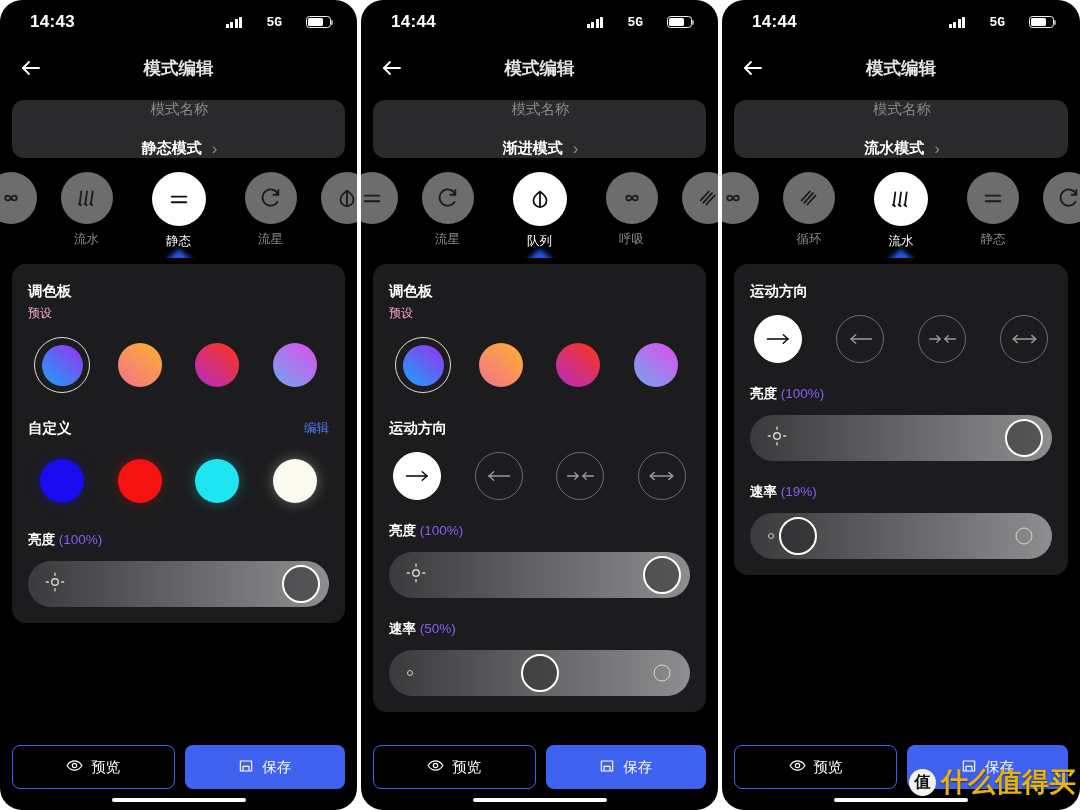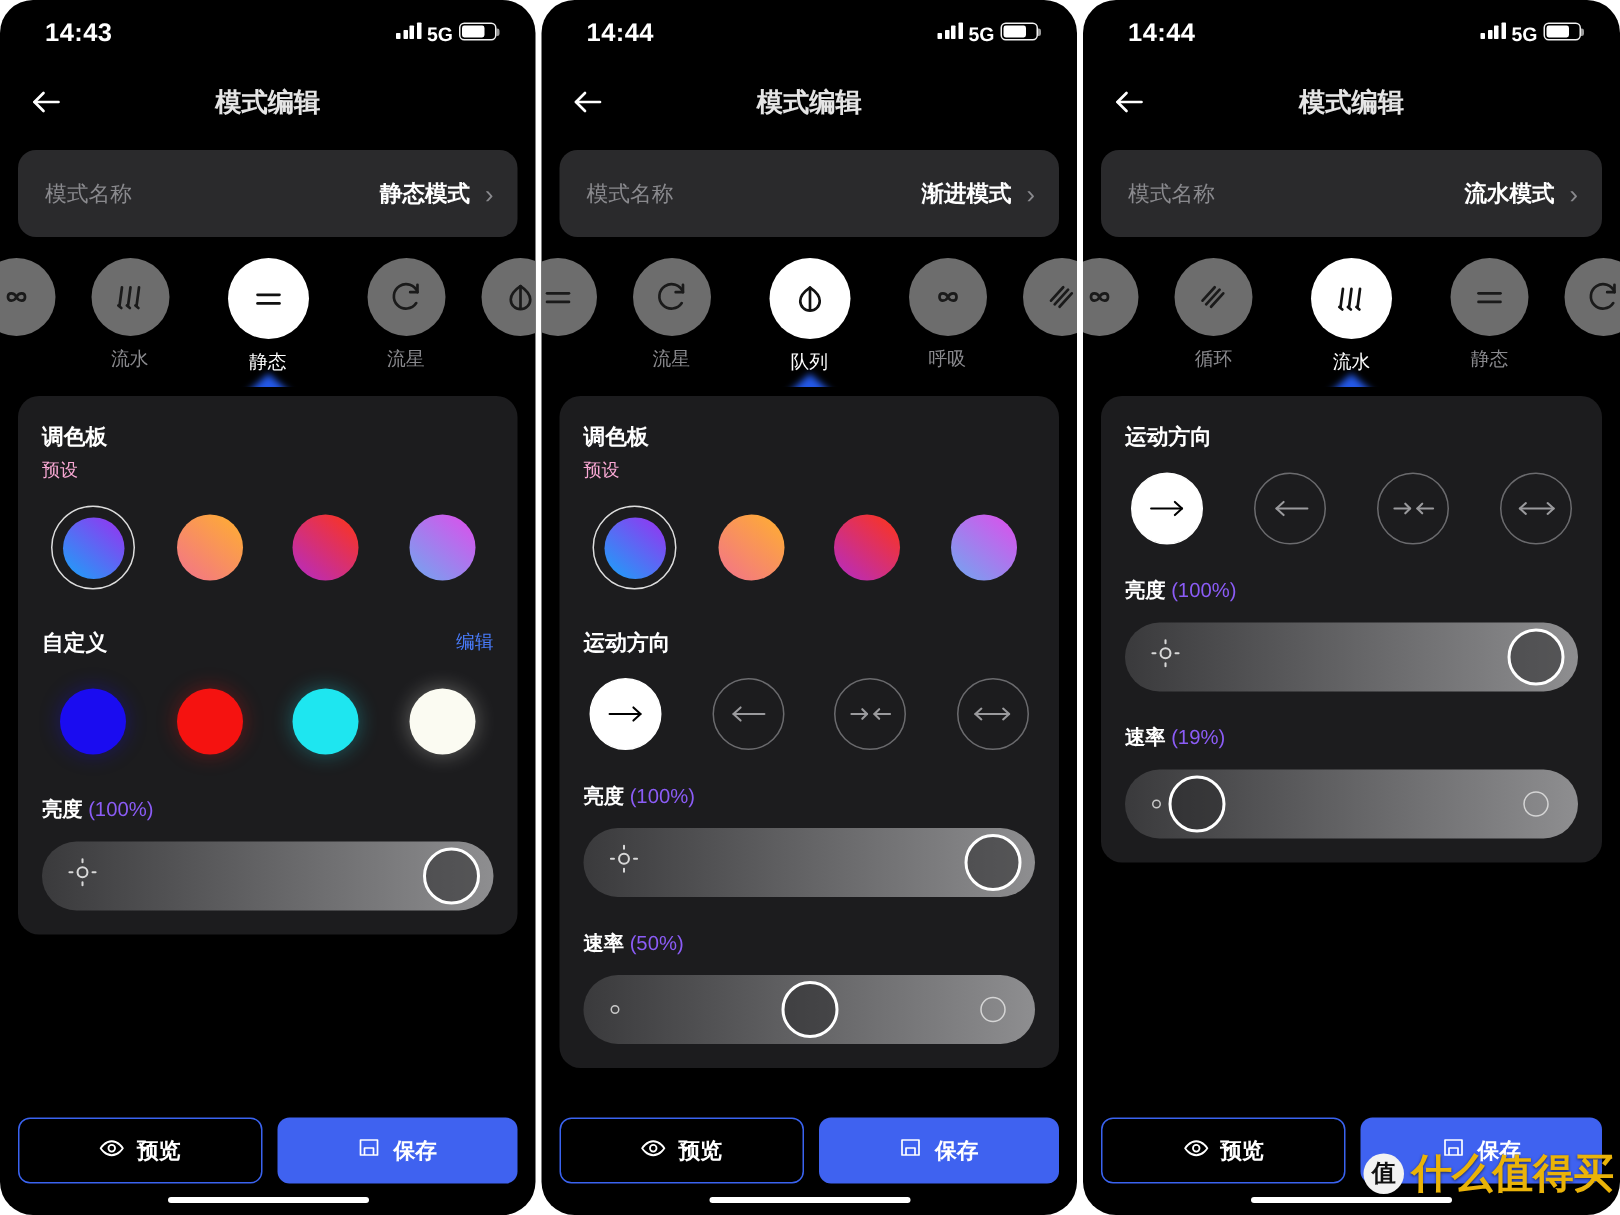--- a/index.html
+++ b/index.html
@@ -28,21 +28,21 @@
 
   
   .statusbar {
     height: 44px;
     display: flex; align-items: center;
     justify-content: space-between;
     padding: 0 26px 0 30px;
     color: #ffffff;
   }
   .sb-time { font-size: 17px; font-weight: bold; letter-spacing: 0.3px; }
-  .sb-right { display: flex; align-items: flex-start; gap: 4px; }
+  .sb-right { display: flex; align-items: center; gap: 24px; font-family: Liberation Mono, monospace; }
   .sig { display: flex; align-items: flex-end; gap: 1.5px; height: 11px; }
   .sig i { display:block; width: 3px; background: #ffffff; border-radius: 0.5px; }
   .sig i:nth-child(1){ height: 4px; }
   .sig i:nth-child(2){ height: 6px; }
   .sig i:nth-child(3){ height: 8.5px; }
   .sig i:nth-child(4){ height: 11px; }
   .sb-net { font-size: 13px; font-weight: bold; }
   .batt {
     width: 25px; height: 12.5px; border: 1.4px solid rgba(255,255,255,.95);
     border-radius: 3.5px; position: relative; display:flex; align-items:center;
@@ -69,20 +69,21 @@
     color:#e5e5e5; font-size: 17.5px; font-weight: bold;
     pointer-events: none;
   }
 
   
   .modename {
     margin: 8px 12px 0 12px;
     height: 58px; background: #2a2a2c; border-radius: 12px;
     display:flex; align-items:center; justify-content: space-between;
     padding: 0 16px 0 18px;
+    flex-direction: column;
   }
   .modename .lbl { color: #8a8a8e; font-size: 14.5px; }
   .modename .rt { display:flex; align-items:center; gap: 10px; }
   .modename .val { color:#ffffff; font-size: 15px; font-weight: bold; }
   .chev { color:#8a8a8e; font-size: 17px; line-height: 1; }
 
   
   .carousel {
     position: relative; height: 86px; margin-top: 14px;
     display:flex; align-items:flex-start; justify-content:center;
@@ -170,21 +171,21 @@
 
   
   .bottombar {
     position:absolute; left: 0; right: 0; bottom: 0;
     padding: 0 12px 8px 12px;
   }
   .btnrow { display:flex; gap: 10px; }
   .btn {
     flex: 1; height: 44px; border-radius: 8px;
     display:flex; align-items:center; justify-content:center; gap: 8px;
-    font-size: 14.5px; font-weight: bold;
+    font-size: 14.5px; font-weight: normal;
   }
   .btn.outline { background:#000000; border: 1.4px solid #3a63f0; color:#ffffff; }
   .btn.filled { background:#3f62f0; color:#ffffff; }
   .homebar {
     margin: 9px auto 0 auto; width: 134px; height: 4px;
     background:#ffffff; border-radius: 2px;
   }
 
   
   .watermark {

